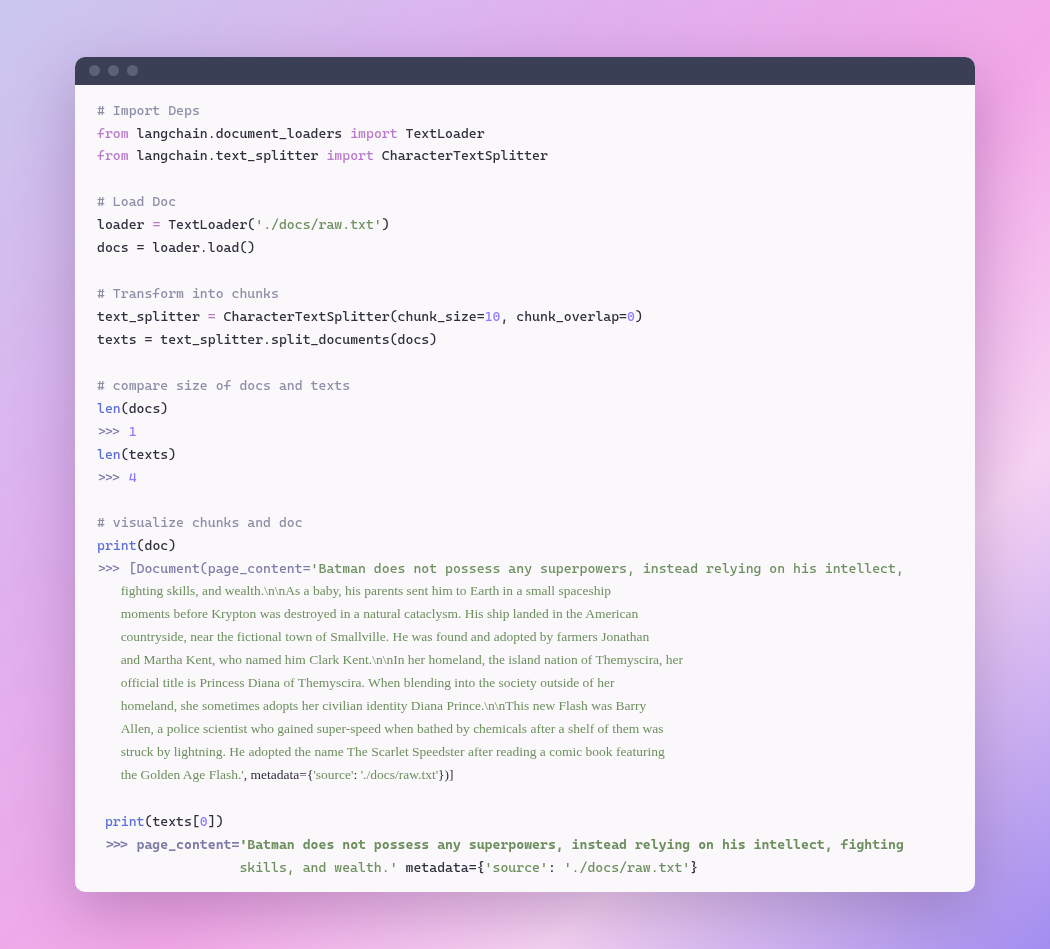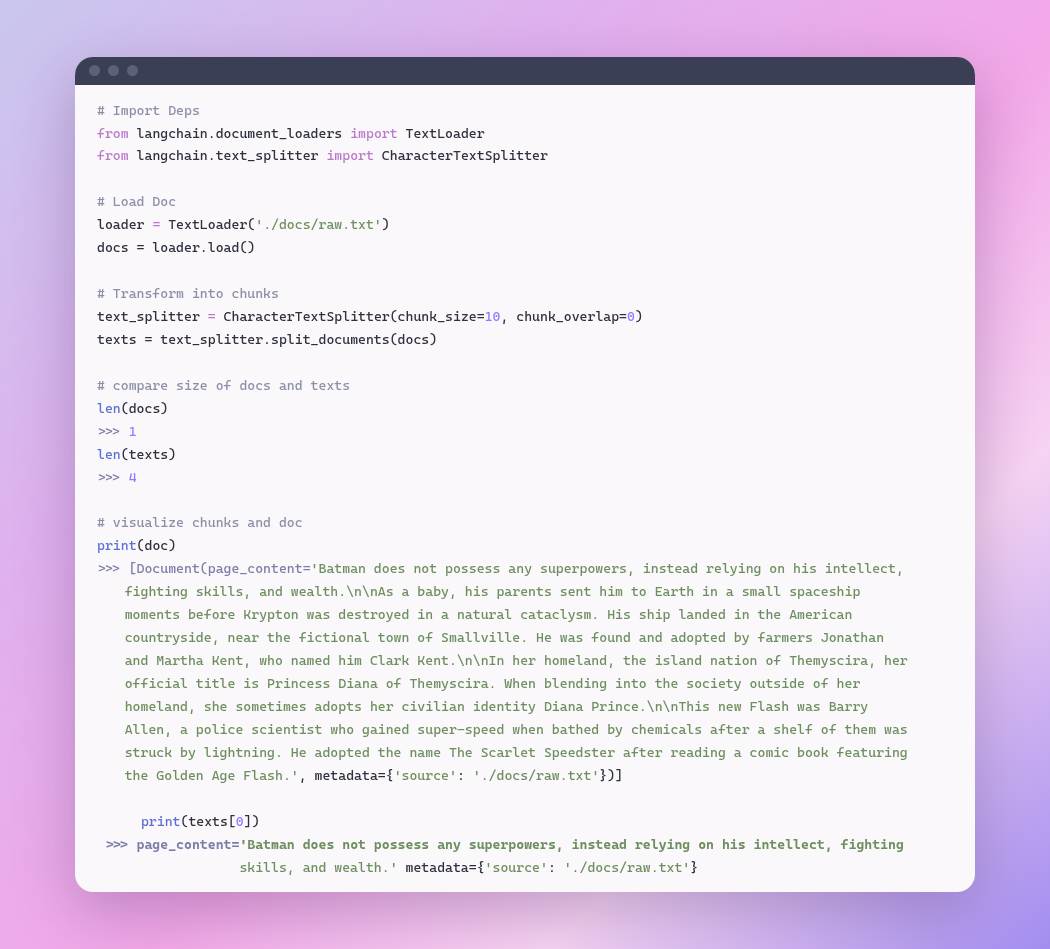--- a/index.html
+++ b/index.html
@@ -6,21 +6,21 @@
   html, body { margin:0; padding:0; height:100%; }
   body {
     font-family: ui-monospace, "SF Mono", "Cascadia Code", "Roboto Mono", Menlo, Consolas, monospace;
     background: linear-gradient(135deg, #c9c7ee 0%, #e0b0ee 30%, #f3a8e8 55%, #f6d3f3 75%, #a28df0 100%);
     width:1050px; height:949px;
     display:flex; align-items:center; justify-content:center;
   }
   .window {
     width: 900px;
     background:#fbf8fb;
-    border-radius:18px;
+    border-radius:10px;
     box-shadow:0 20px 60px rgba(40,20,70,0.25);
     overflow:hidden;
     display:flex;
     flex-direction:column;
     justify-content:center;
   }
   .titlebar {
     background:#3b3f55;
     height:28px;
     display:flex;
@@ -36,22 +36,22 @@
     color:#2f2f3d;
     white-space:pre-wrap;
     word-break:break-word;
   }
   .tok-cmt { color:#8d8fa8; }
   .tok-kw  { color:#b97acb; }
   .tok-fn  { color:#5b6fd6; }
   .tok-num { color:#8f7bff; }
   .tok-str { color:#6d8f5f; }
   .tok-pr  { color:#7d7da8; }
-  .cont   { padding-left:3.5ch; display:block; }
-  .sub    { padding-left:1ch;margin-left:36px; }
+  .cont   { padding-left:3.5ch; display:block;font-family:Liberation Serif, serif; }
+  .sub    { padding-left:1ch; }
   .textsline { padding-left:1ch;font-weight:bold; }
   .ctr2   { text-align:left; padding-left:18ch; display:block; }
 </style>
 </head>
 <body>
 
 <div class="window">
   <div class="titlebar">
     <span class="dot"></span>
     <span class="dot"></span>

